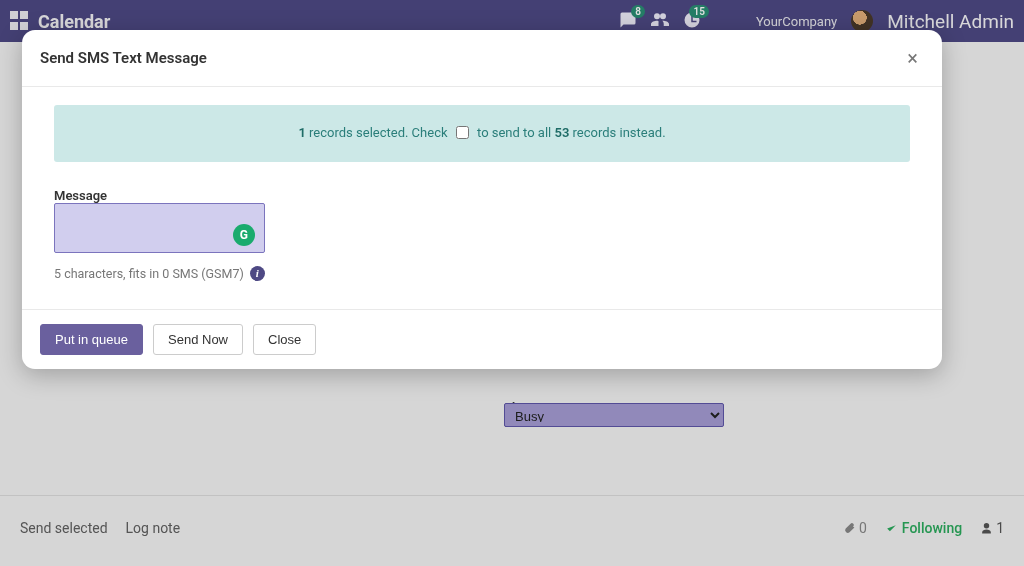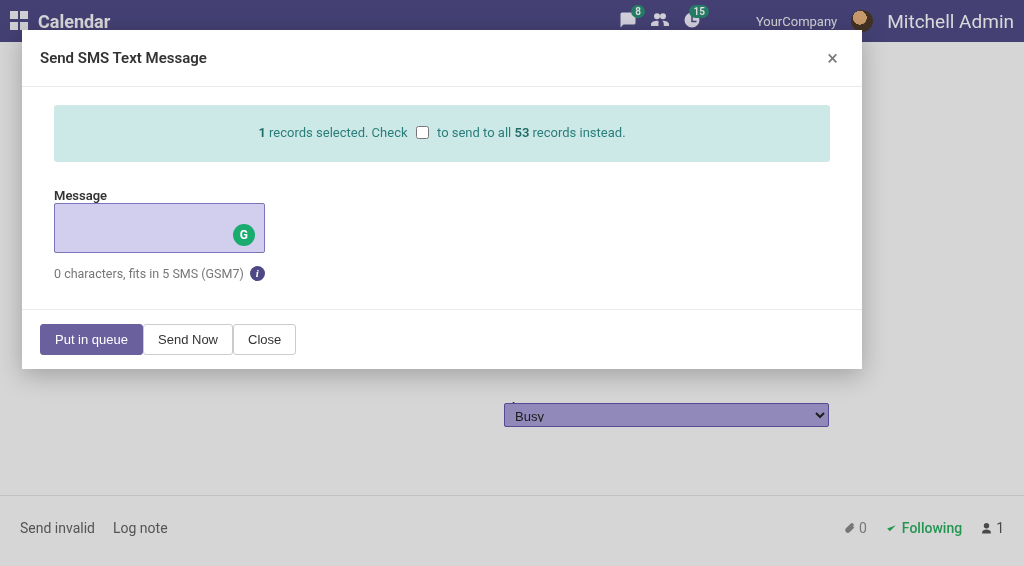--- a/index.html
+++ b/index.html
@@ -92,21 +92,21 @@
       font-size: 13px;
       color: #3a3a3a;
       padding-left: 488px;
     }
     .bg-select {
       border: 1px solid #5f57aa;
       background: #a59dd4;
       color: #222;
       padding: 4px 6px;
       border-radius: 2px;
-      width: 325px;
+      width: 220px;
       height: 24px;
       font-size: 13px;
     }
     .bg-footer {
       position: absolute;
       bottom: 20px; left: 0; right: 0;
       display: flex;
       align-items: center;
       padding: 10px 20px;
       font-size: 14px;
@@ -114,23 +114,23 @@
     }
     .bg-footer .left { display: flex; gap: 18px; }
     .bg-footer .right { margin-left: auto; display: flex; gap: 18px; align-items: center; }
     .bg-footer .following { color: #2bab5d; font-weight: 500; display: inline-flex; align-items: center; gap: 4px; }
     .bg-footer .small-icon { width: 13px; height: 13px; fill: currentColor; }
 
     
     .modal {
       position: absolute;
       left: 22px; top: 30px;
-      width: 840px;
+      width: 920px;
       background: #fff;
-      border-radius: 0;
+      border-radius: 13px;
       box-shadow: 0 6px 24px rgba(0,0,0,0.25);
       z-index: 10;
     }
     .modal-header {
       padding: 14px 18px;
       display: flex;
       align-items: center;
       border-bottom: 1px solid #e9e9e9;
     }
     .modal-title {
@@ -217,20 +217,21 @@
       font-size: 11px;
       display: inline-flex;
       align-items: center;
       justify-content: center;
     }
 
     .modal-footer {
       padding: 14px 18px;
       border-top: 1px solid #e9e9e9;
       display: flex;
+      gap: 10px;
     }
     .btn {
       padding: 7px 14px;
       font-size: 13px;
       border-radius: 3px;
       cursor: pointer;
       border: 1px solid #ccc;
       background: #fff;
       color: #333;
       font-weight: 500;
@@ -282,21 +283,21 @@
     <div class="bg-row">
       <div class="bg-label">Show as</div>
       <select class="bg-select">
         <option>Busy</option>
       </select>
     </div>
   </div>
 
   <div class="bg-footer" style="border-top:1px solid #ddd; padding-top:24px;">
     <div class="left">
-      <span>Send invalid</span>
+      <span>Send selected</span>
       <span>Log note</span>
     </div>
     <div class="right">
       <span style="display:inline-flex;align-items:center;gap:3px;color:#888;">
         <svg class="small-icon" viewBox="0 0 24 24">
             <path d="M21 10l-9 9a5 5 0 0 1-7-7l9-9a3.5 3.5 0 0 1 5 5l-9 9a2 2 0 0 1-3-3l8-8"></path>
           </svg>
         <span>0</span>
       </span>
       <span class="following">
@@ -332,21 +333,21 @@
     </div>
 
     <div class="form-row">
       <div class="form-label">Message</div>
       <div class="form-field">
         <div class="textarea-wrap">
           <textarea class="msg-textarea" value="" style=""></textarea>
           <span class="grammarly-dot">G</span>
         </div>
         <div class="char-info">
-          <span>0 characters, fits in 5 SMS (GSM7)</span>
+          <span>5 characters, fits in 0 SMS (GSM7)</span>
           <span class="info-circle">i</span>
         </div>
       </div>
     </div>
   </div>
   <div class="modal-footer">
     <button class="btn btn-primary">Put in queue</button>
     <button class="btn">Send Now</button>
     <button class="btn">Close</button>
   </div>

